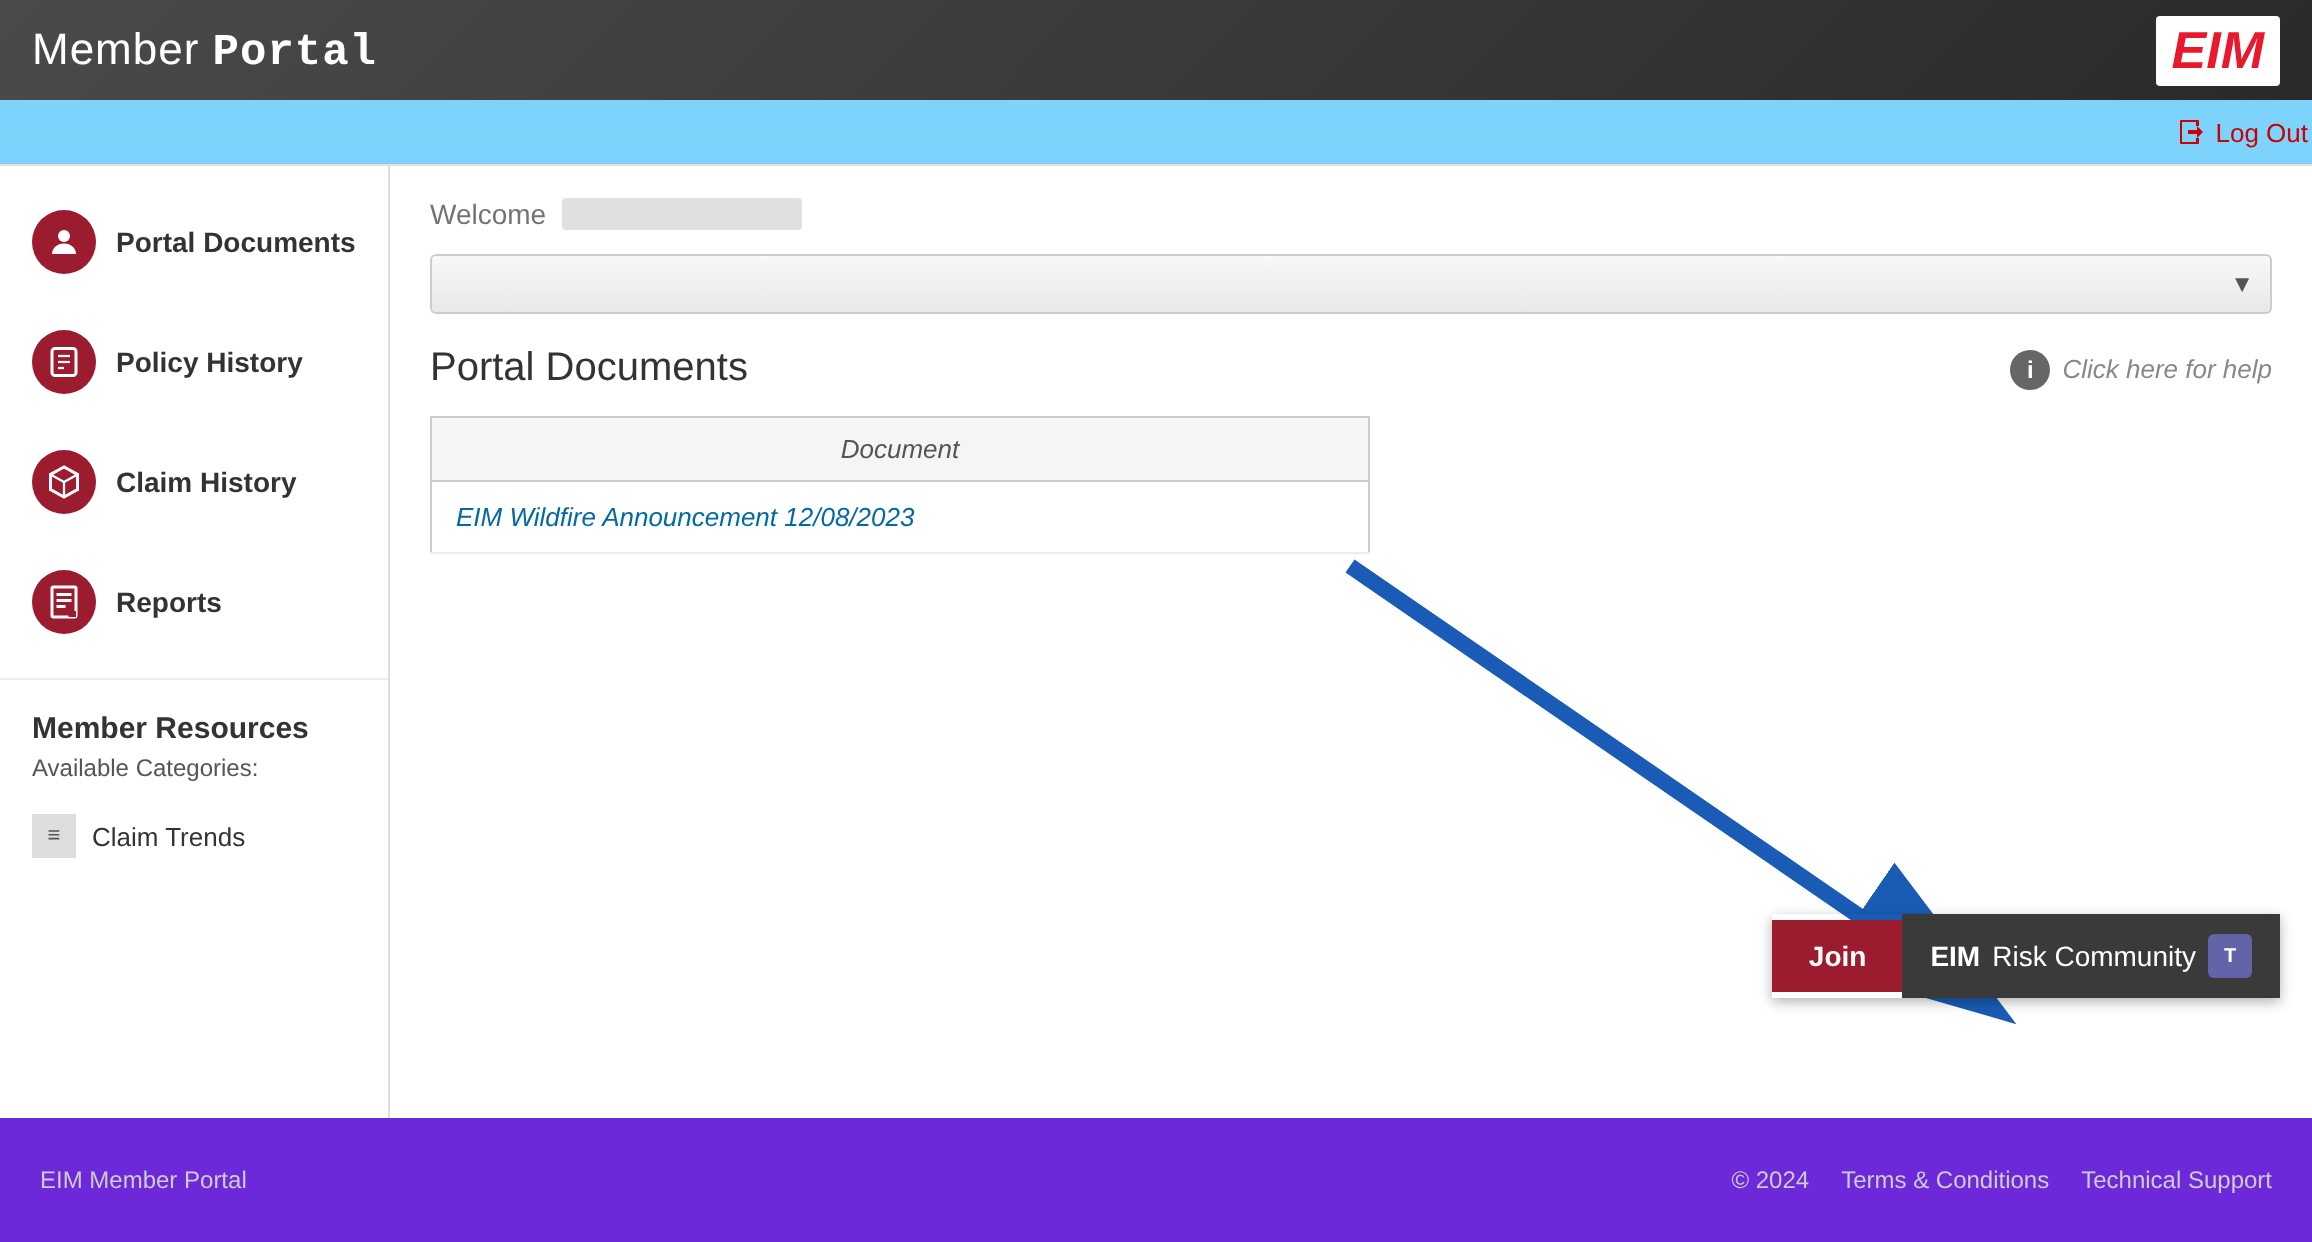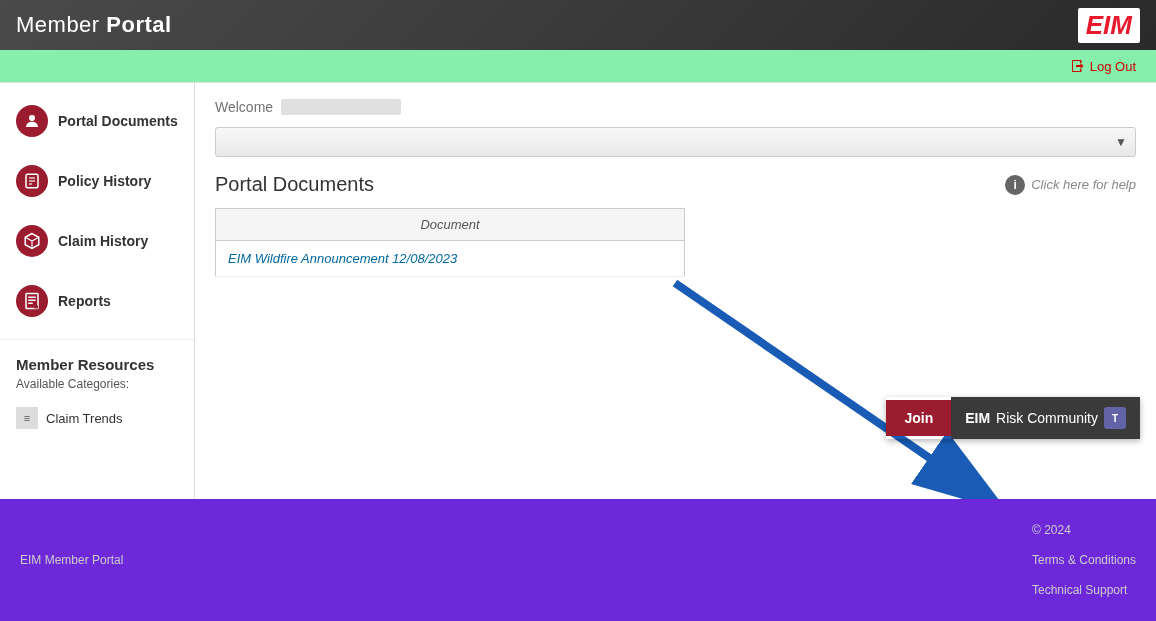--- a/index.html
+++ b/index.html
@@ -16,38 +16,39 @@
       flex-shrink: 0;
     }
     .header-title {
       color: #fff;
       font-size: 22px;
       font-weight: 300;
       letter-spacing: 0.5px;
     }
     .header-title strong {
       font-weight: 700;
+      font-family: Liberation Mono, monospace;
     }
     .eim-logo {
       color: #e8192c;
       font-size: 26px;
       font-weight: 900;
       font-style: italic;
       background: #fff;
       padding: 2px 8px;
       border-radius: 2px;
     }
 
     
     .top-bar {
       display: flex;
       justify-content: flex-end;
       align-items: flex-start;
-      padding: 8px 20px;
-      background: #86efac;
+      padding: 8px 2px;
+      background: #7dd3fc;
       border-bottom: 1px solid #e0e0e0;
       flex-shrink: 0;
     }
     .logout-btn {
       display: flex;
       align-items: center;
       gap: 4px;
       color: #cc0000;
       text-decoration: none;
       font-size: 13px;
@@ -299,21 +300,20 @@
       font-size: 12px;
       padding: 24px 20px;
       display: flex;
       justify-content: space-between;
       align-items: center;
       flex-shrink: 0;
     }
     .footer-links {
       display: flex;
       gap: 16px;
-      flex-direction: column;
     }
     .footer-link {
       color: #ccc;
       text-decoration: none;
       cursor: pointer;
     }
   </style>
 </head>
 <body>
 

